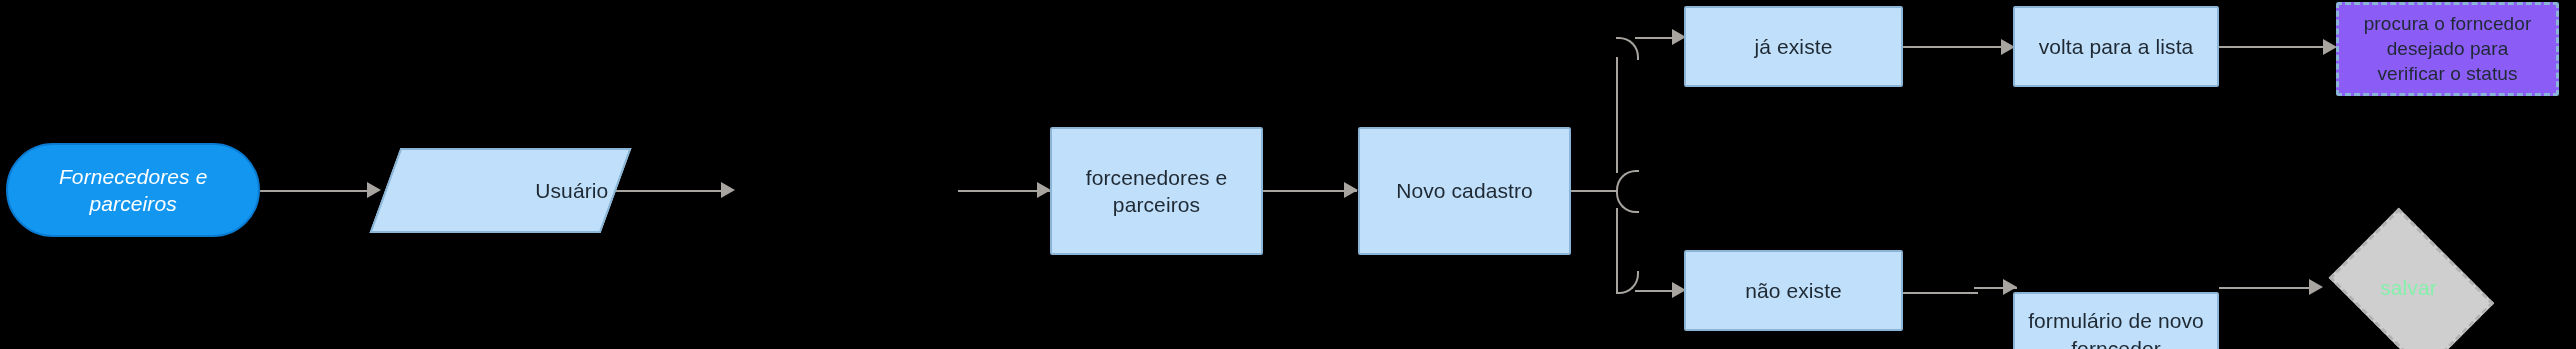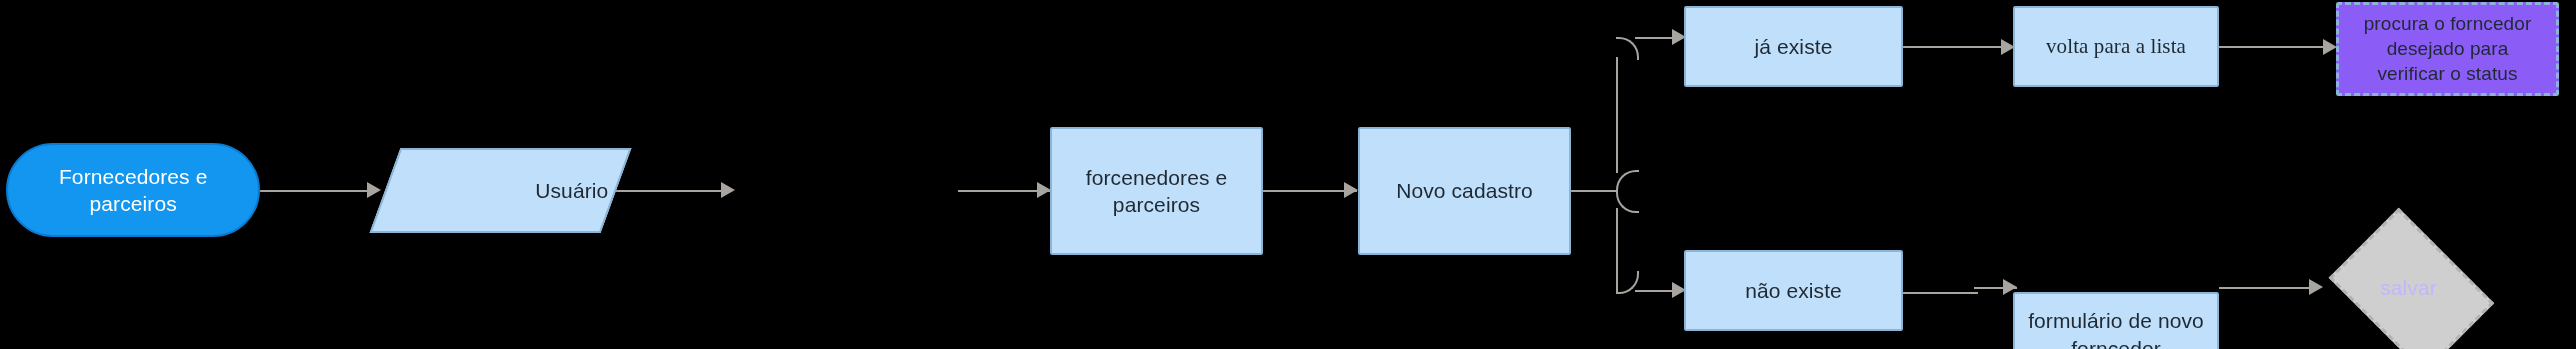--- a/index.html
+++ b/index.html
@@ -36,20 +36,21 @@
     white-space:pre-line;
   }
 
   
   .n-start{
     background:#1296f0;
     border:2.3px solid #0b7ad1;
     border-radius:54px;
     color:#ffffff;
     box-shadow:0 1.5px 1.5px rgba(0,0,0,.35);
+    font-style:italic;
   }
 
   
   .n-box{
     background:#bfdffa;
     border:2.3px solid #8ab5d6;
     border-radius:2.3px;
     box-shadow:0 1.5px 1.5px rgba(0,0,0,.30);
   }
 
@@ -81,21 +82,21 @@
     border:0;
   }
   .n-diamond .dia-shape{
     position:absolute;
     left:14%; top:14%;
     width:72%; height:72%;
     background:#cfcfcf;
     border:3.1px dashed #b3b3b3;
     transform:rotate(45deg);
   }
-  .n-diamond .lbl{position:relative;z-index:2;color:#c4b5fd;}
+  .n-diamond .lbl{position:relative;z-index:2;color:#86efac;}
 
   
   .conn{
     position:absolute;
     background:#a8a5a0;
   }
   .conn-h{height:2.3px;}
   .conn-v{width:2.3px;}
 
   .arrow{
@@ -178,21 +179,21 @@
   </div>
 
   <div class="node n-box" style="left:1358px; top:127px; width:213px; height:128px;">
     <span class="lbl">Novo cadastro</span>
   </div>
 
   <div class="node n-box" style="left:1684px; top:6.2px; width:219px; height:81px;">
     <span class="lbl">já existe</span>
   </div>
 
-  <div class="node n-box" style="left:2013px; top:6.2px; width:206px; height:81px;font-family:Liberation Serif, serif;">
+  <div class="node n-box" style="left:2013px; top:6.2px; width:206px; height:81px;">
     <span class="lbl">volta para a lista</span>
   </div>
 
   <div class="node n-dashed" style="left:2336px; top:2.3px; width:223px; height:94px; font-size:19px;">
     <span class="lbl">procura o forncedor
 desejado para
 verificar o status</span>
   </div>
 
   <div class="node n-box" style="left:1684px; top:250px; width:219px; height:81px;">

